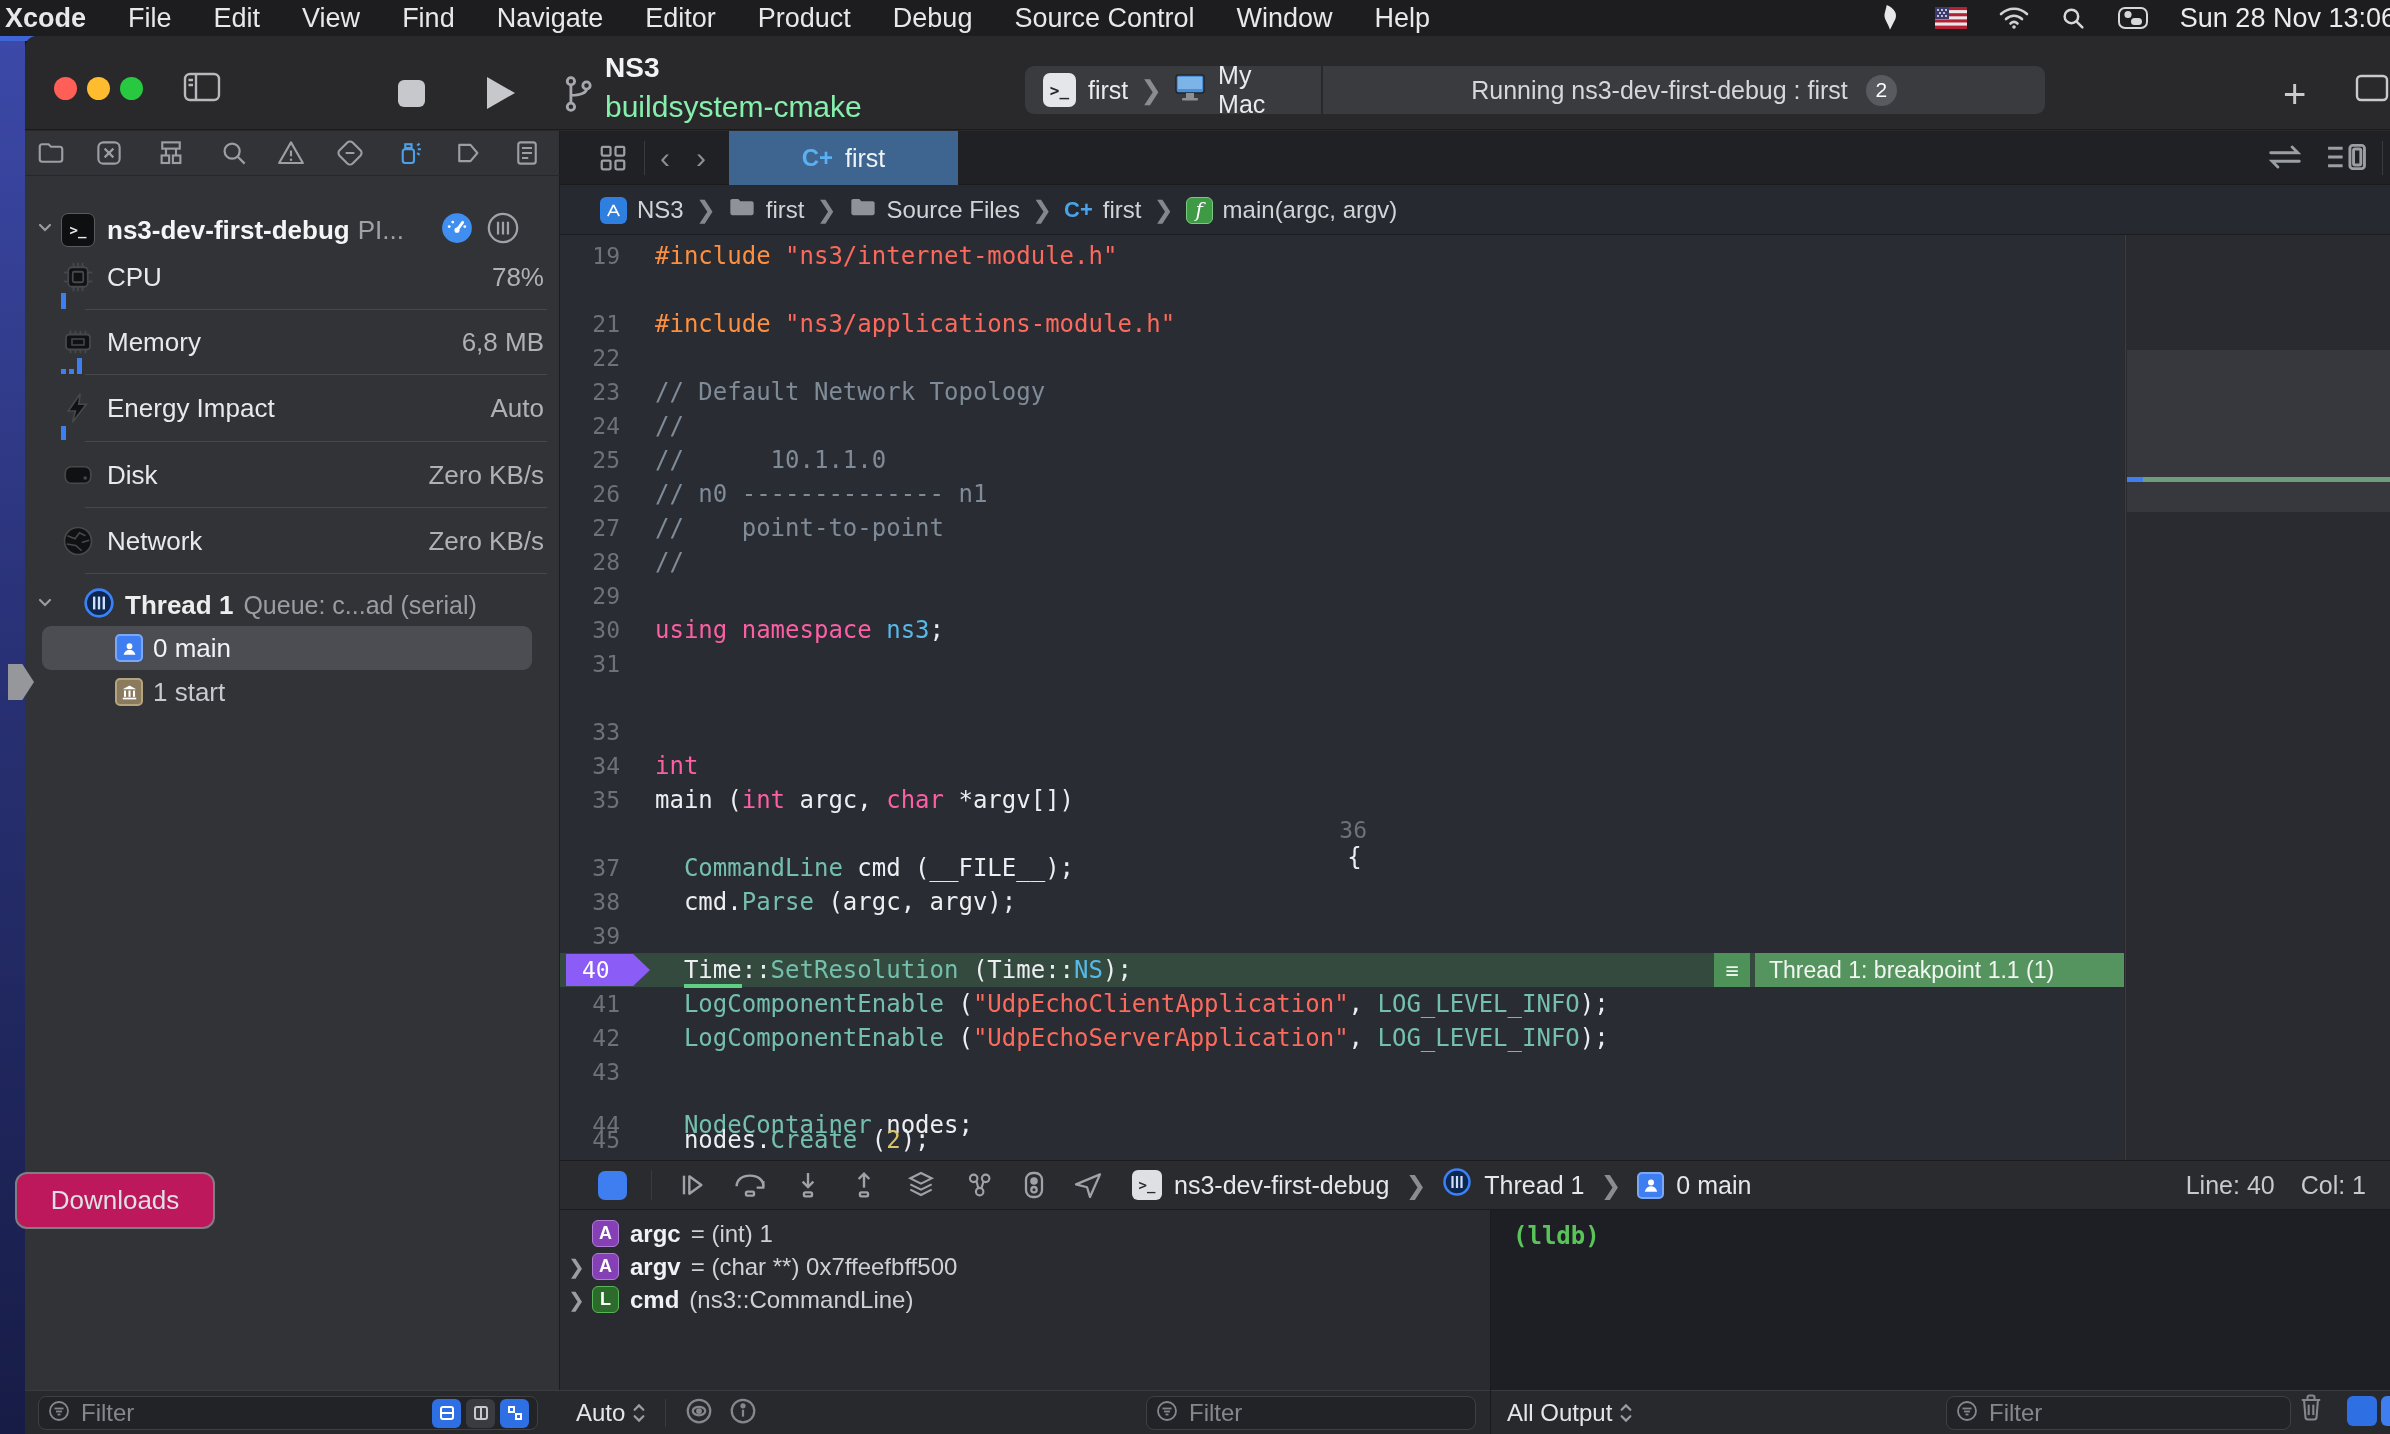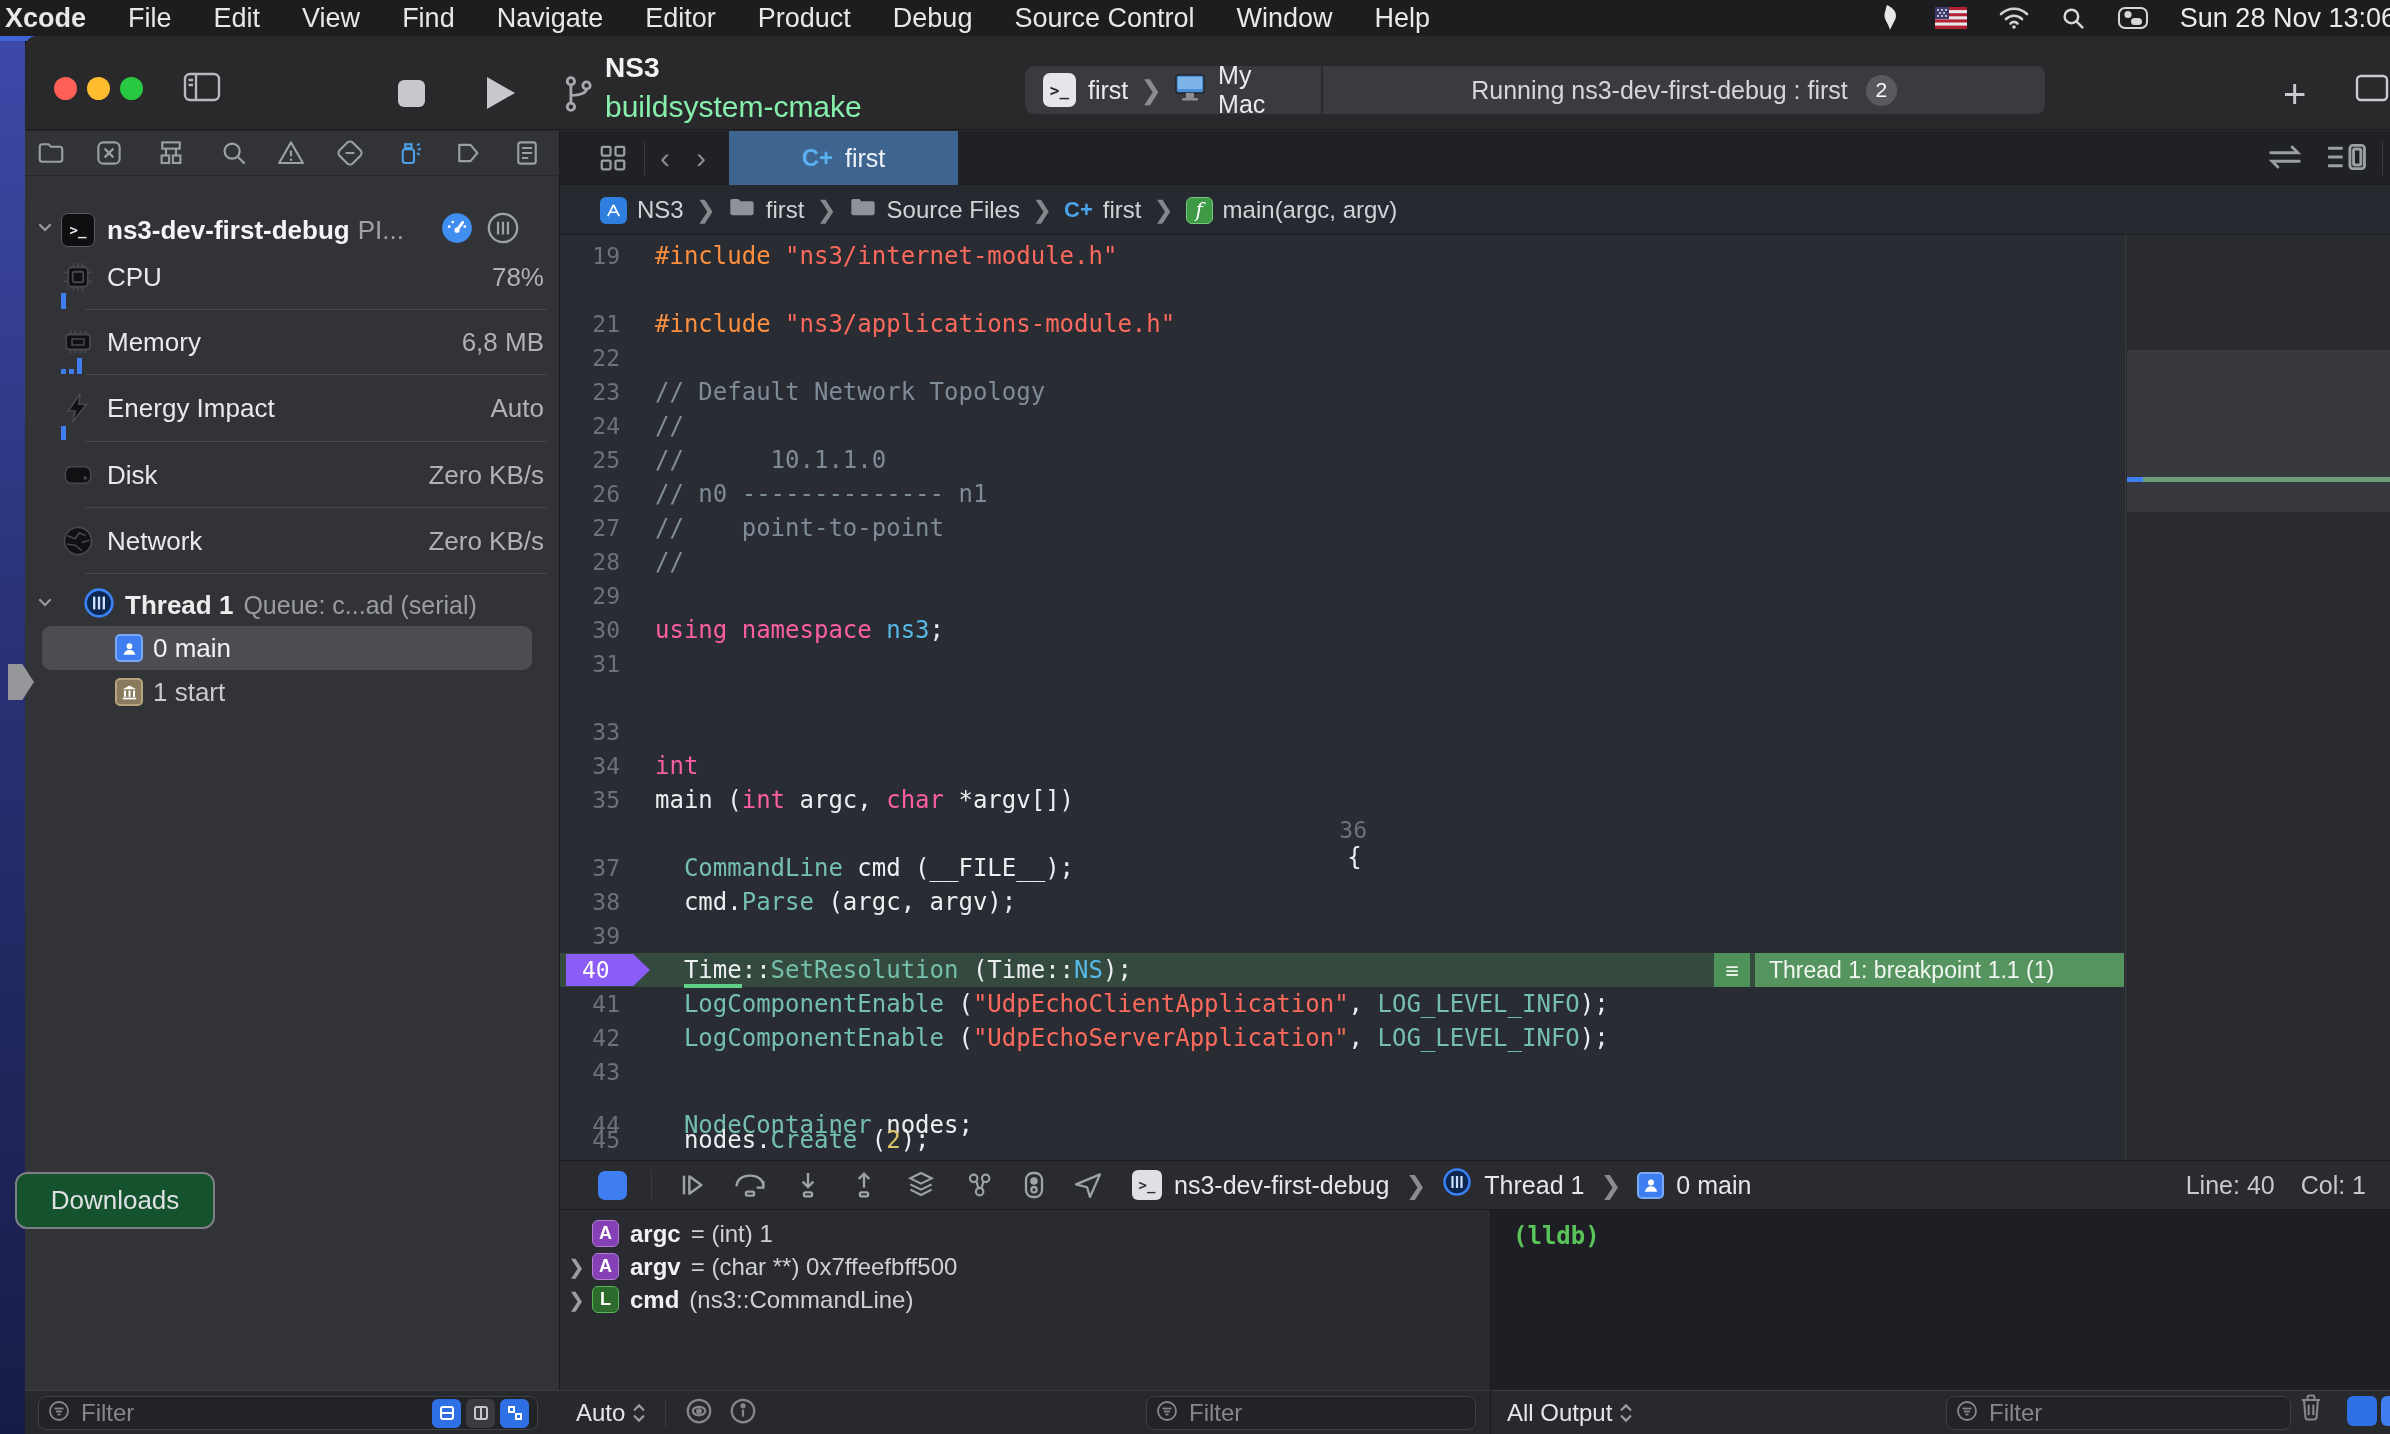--- a/index.html
+++ b/index.html
@@ -74,21 +74,21 @@
   .frametxt { position:absolute; left:128px; font-size:26px; }
   .framepointer { position:absolute; left:8px; top:592px; width:26px; height:36px; background:#96979b;
     clip-path:polygon(0 0,55% 0,100% 50%,55% 100%,0 100%); }
   .sfilterbar { position:absolute; left:0; top:1259px; width:535px; height:44px; background:#28292d; border-top:1px solid #3a3b3f; }
   .ffield { position:absolute; height:34px; background:#222327; border:1px solid #3f4044; border-radius:8px;
     display:flex; align-items:center; padding:0 8px; gap:10px; color:#8a8c92; }
   .ffield .ph { font-size:24px; color:#85878d; }
   .fbtn { width:29px; height:29px; border-radius:6px; display:flex; align-items:center; justify-content:center; }
   .fbtn.blue { background:#2f6fe4; color:#fff; } .fbtn.gray { background:#3a3b40; color:#c8c9cd; }
 
-  .downloads { position:absolute; left:15px; top:1172px; width:200px; height:57px; background:#14532d;
+  .downloads { position:absolute; left:15px; top:1172px; width:200px; height:57px; background:#be185d;
     border:2px solid #7e7f84; border-radius:12px; display:flex; align-items:center; justify-content:center;
     font-size:26px; color:#dfe0e4; }
 
   
   .tabbar { position:absolute; left:535px; top:95px; width:1830px; height:54px; background:#202124;
     border-bottom:1px solid #1a1b1d; }
   .tgrid { position:absolute; left:38px; top:12px; color:#9b9ea3; }
   .tdiv { position:absolute; left:84px; top:10px; width:1px; height:34px; background:#3a3b3f; }
   .tchev { position:absolute; top:10px; color:#8b8d92; font-size:30px; }
   .tab { position:absolute; left:169px; top:0; width:229px; height:54px; background:#3d6590;

